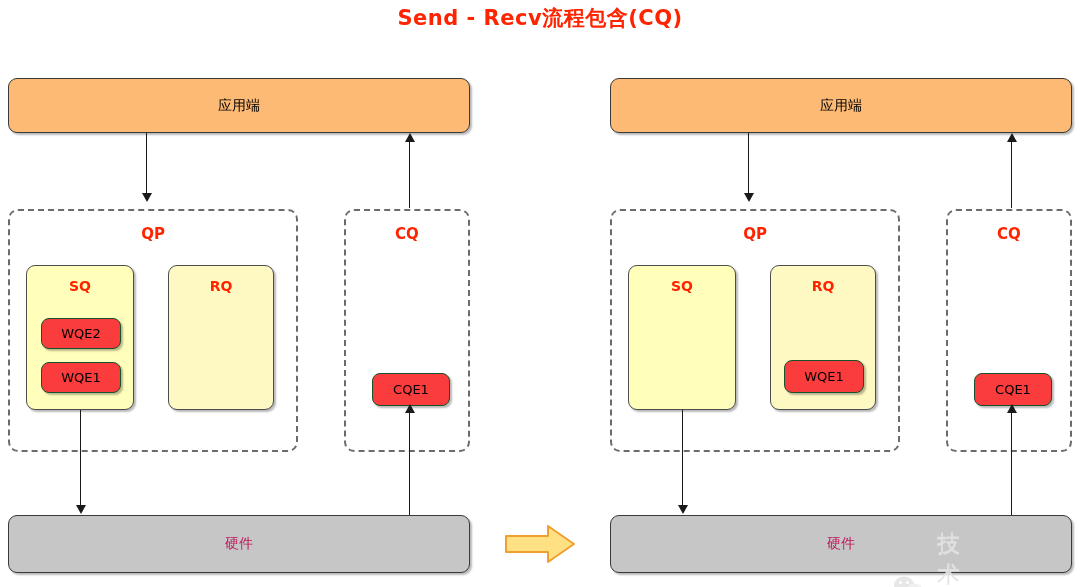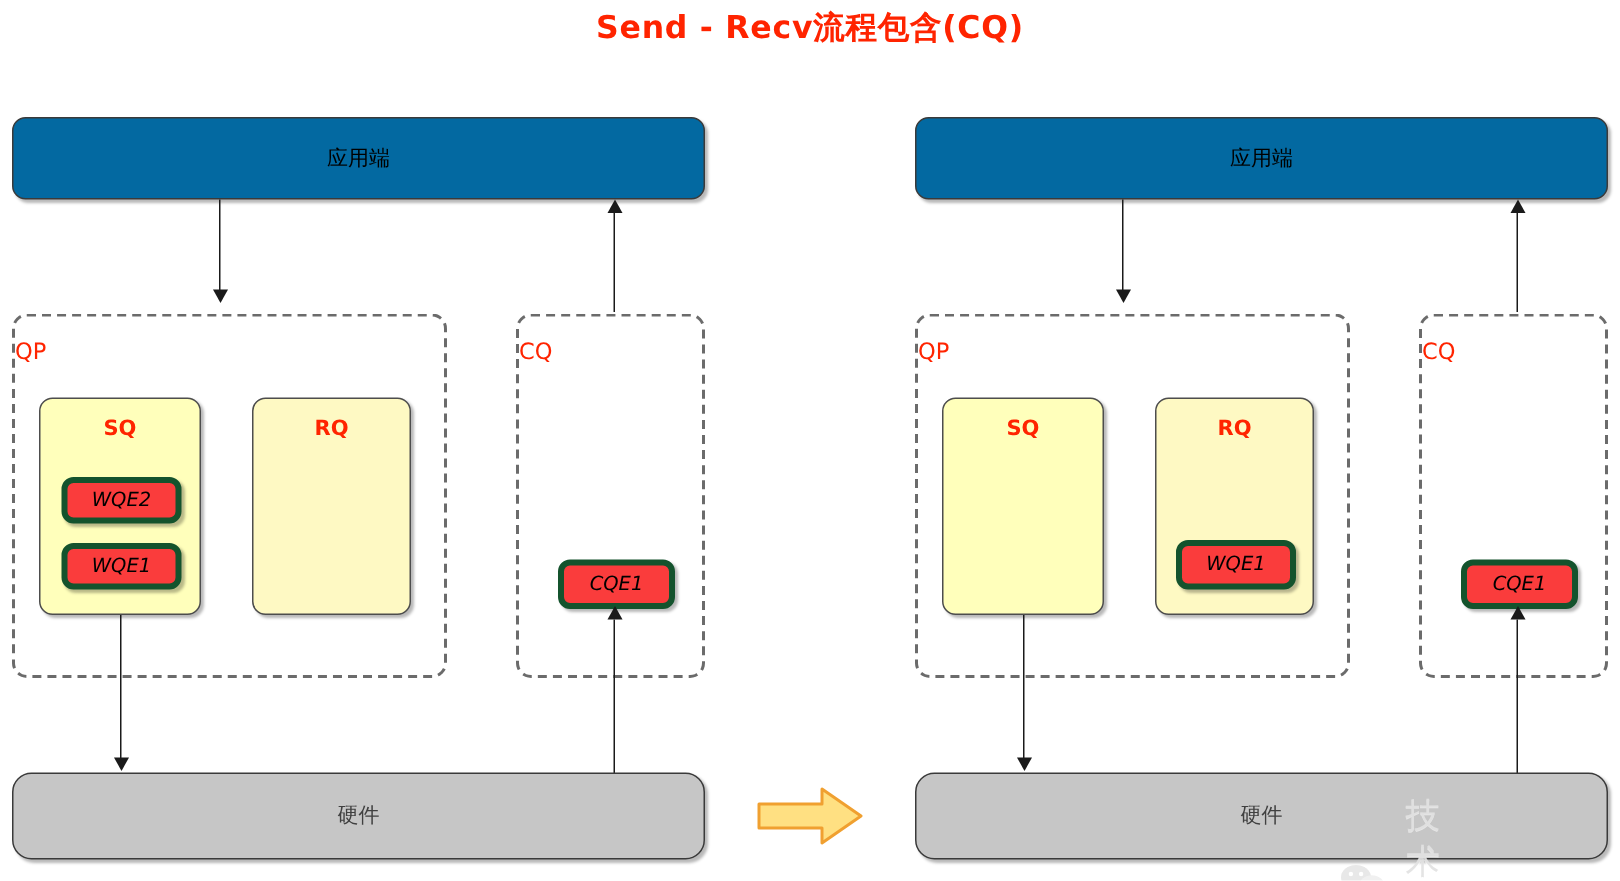--- a/index.html
+++ b/index.html
@@ -42,53 +42,52 @@
     box-sizing: border-box;
     border: 1px solid #4d4d4d;
     border-radius: 9px;
     display: flex;
     align-items: center;
     justify-content: center;
     box-shadow: 2px 2px 2px rgba(0,0,0,0.28);
   }
 
   .app-box {
-    background: #0369a1;
+    background: #fdba74;
     border-color: #3a3a3a;
     font-family: "DejaVu Sans", sans-serif;
     font-size: 14px;
     color: #000;
   }
 
   .hw-box {
     background: #c6c6c6;
     border-color: #3a3a3a;
     font-family: "DejaVu Sans", sans-serif;
     font-size: 14px;
-    color: #404040;
-    border-radius: 13px;
+    color: #be185d;
   }
 
   .dashed-box {
     position: absolute;
     box-sizing: border-box;
     border: 2px dashed #6b6b6b;
     border-radius: 10px;
     background: transparent;
   }
   .dashed-label {
     position: absolute;
     top: 14px;
     left: 0;
     width: 100%;
-    text-align: left;
+    text-align: center;
     color: #ff2400;
     font-family: "DejaVu Sans", sans-serif;
     font-size: 15px;
-    font-weight: normal;
+    font-weight: bold;
   }
 
   .queue-box {
     position: absolute;
     box-sizing: border-box;
     border: 1px solid #4d4d4d;
     border-radius: 9px;
     box-shadow: 2px 2px 2px rgba(0,0,0,0.28);
   }
   .queue-sq { background: #ffffbb; padding-left: 32px; }
@@ -102,30 +101,29 @@
     color: #ff2400;
     font-family: "DejaVu Sans", sans-serif;
     font-size: 14px;
     font-weight: bold;
   }
 
   .entry {
     position: absolute;
     box-sizing: border-box;
     background: #fa3c3c;
-    border: 4px solid #14532d;
+    border: 1px solid #14532d;
     border-radius: 8px;
     display: flex;
     align-items: center;
     justify-content: center;
     font-family: "DejaVu Sans", sans-serif;
     font-size: 13px;
     color: #000;
     box-shadow: 2px 2px 2px rgba(0,0,0,0.28);
-    font-style: italic;
   }
 
   
   .arrow {
     position: absolute;
   }
   .arrow-line {
     position: absolute;
     background: #1a1a1a;
     width: 1.4px;

